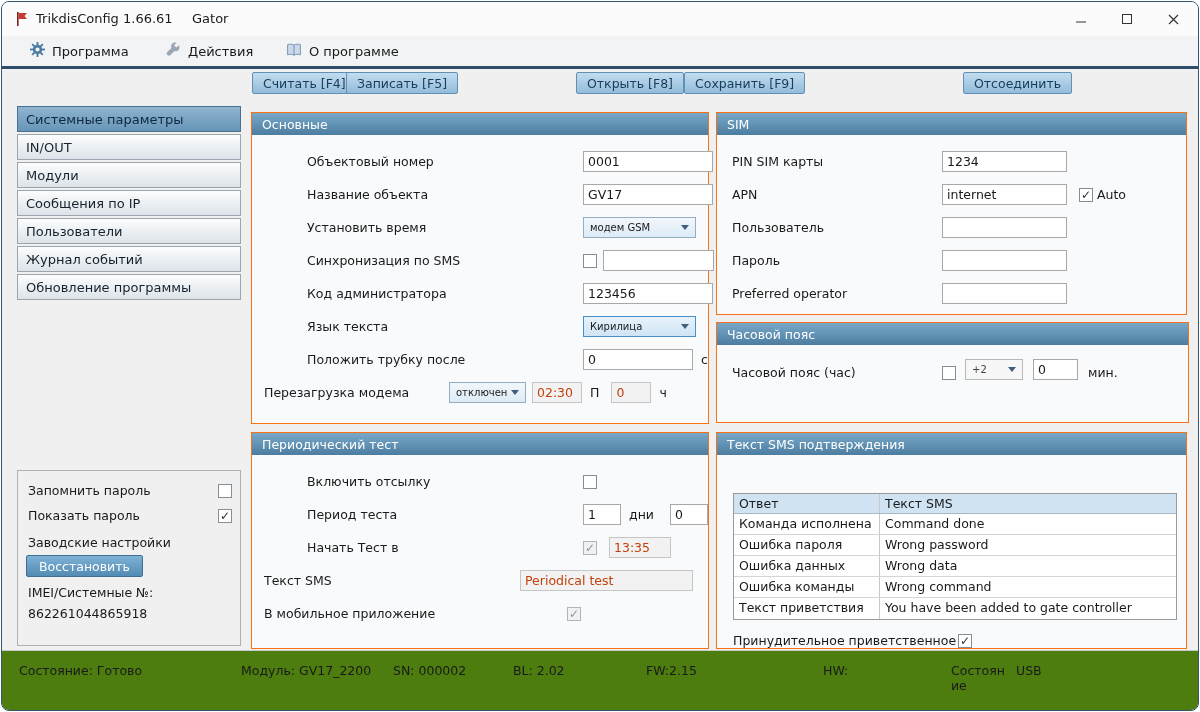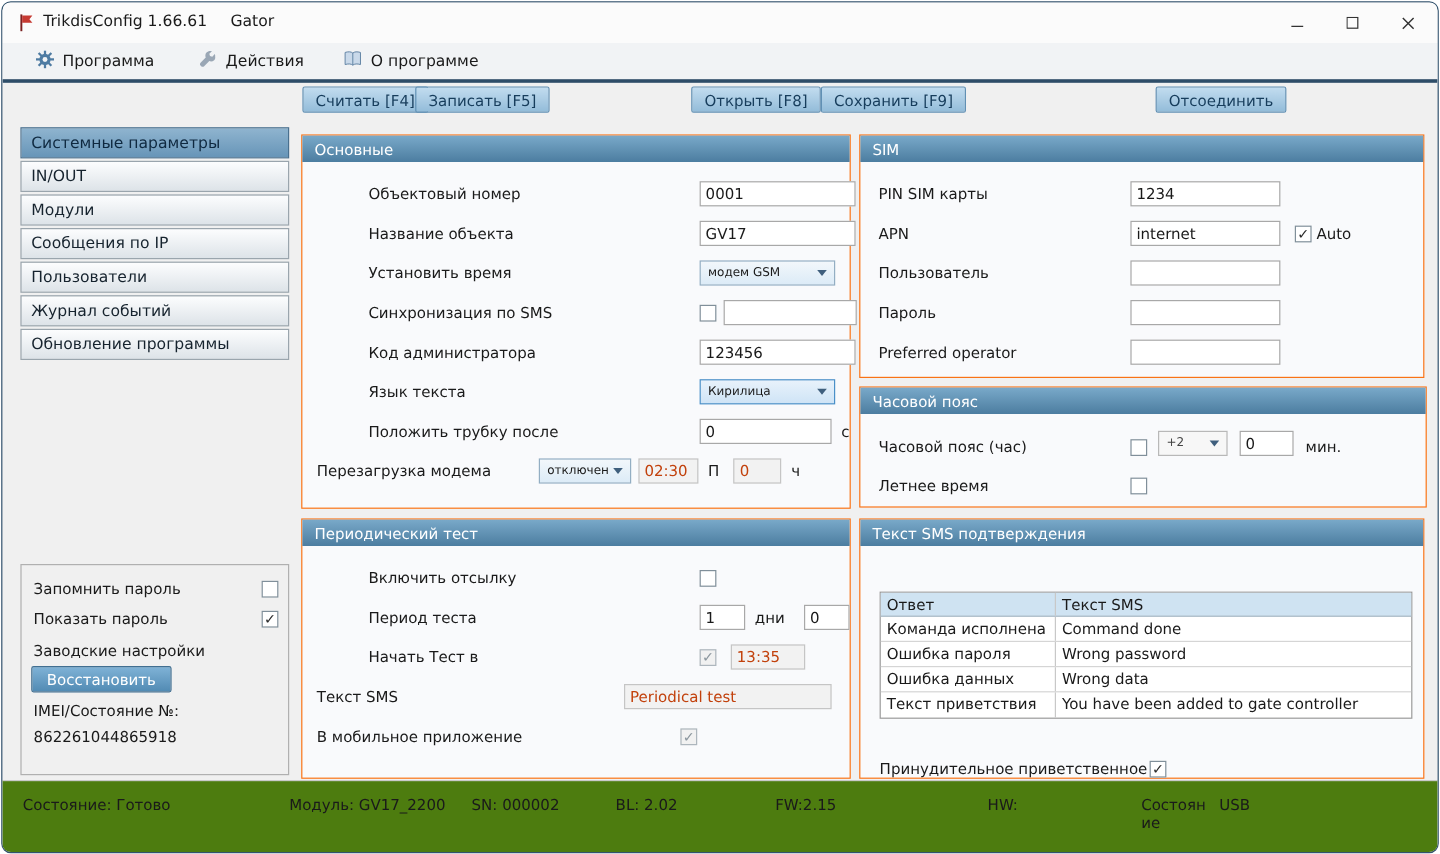--- a/index.html
+++ b/index.html
@@ -169,21 +169,21 @@
     <div class="sp-row" style="top:12px; width:204px;">
       <span>Запомнить пароль</span>
       <span class="cb" style="margin-left:auto"></span>
     </div>
     <div class="sp-row" style="top:37px; width:204px;">
       <span>Показать пароль</span>
       <span class="cb checked" style="margin-left:auto"></span>
     </div>
     <div class="sp-row" style="top:64px">Заводские настройки</div>
     <div class="restore-btn">Восстановить</div>
-    <div class="sp-row" style="top:114px">IMEI/Состояние №:</div>
+    <div class="sp-row" style="top:114px">IMEI/Системные №:</div>
     <div class="sp-row" style="top:135px">862261044865918</div>
   </div>
 
   <div class="group" style="left:249px; top:110px; width:458px; height:312px;">
     <div class="ghead">Основные</div>
     <div class="gbody">
       <div class="frow">
         <span class="lbl">Объектовый номер</span>
         <input class="input" style="width: 130px;" value="0001">
       </div>
@@ -297,24 +297,20 @@
       <div class="frow-tz">
         <span class="lbl-r">Часовой пояс (час)</span>
         <span class="cb"></span>
         <div class="combo dis" style="width:58px; margin-left:9px">
           <span>+2</span>
           <span class="arr"></span>
         </div>
         <input class="input" style="width: 45px; margin-left: 10px;" value="0">
         <span class="unit" style="margin-left:10px">мин.</span>
       </div>
-      <div class="frow-tz">
-        <span class="lbl-r">Летнее время</span>
-        <span class="cb"></span>
-      </div>
     </div>
   </div>
 
   <div class="group" style="left:714px; top:430px; width:471px; height:217px;">
     <div class="ghead">Текст SMS подтверждения</div>
     <div class="gbody" style="padding-top:0">
       <div class="sms-table">
         <div class="t-head">
           <span class="t-c1">Ответ</span>
           <span class="t-c2">Текст SMS</span>
@@ -323,20 +319,24 @@
           <span class="t-c1">Команда исполнена</span>
           <span class="t-c2">Command done</span>
         </div>
         <div class="t-row">
           <span class="t-c1">Ошибка пароля</span>
           <span class="t-c2">Wrong password</span>
         </div>
         <div class="t-row">
           <span class="t-c1">Ошибка данных</span>
           <span class="t-c2">Wrong data</span>
+        </div>
+        <div class="t-row">
+          <span class="t-c1">Ошибка команды</span>
+          <span class="t-c2">Wrong command</span>
         </div>
         <div class="t-row">
           <span class="t-c1">Текст приветствия</span>
           <span class="t-c2">You have been added to gate controller</span>
         </div>
       </div>
       <div style="position:absolute; left:16px; top:178px; display:flex; align-items:center; font-size:12.5px;">
         <span style="width:225px">Принудительное приветственное</span>
         <span class="cb checked"></span>
       </div>

